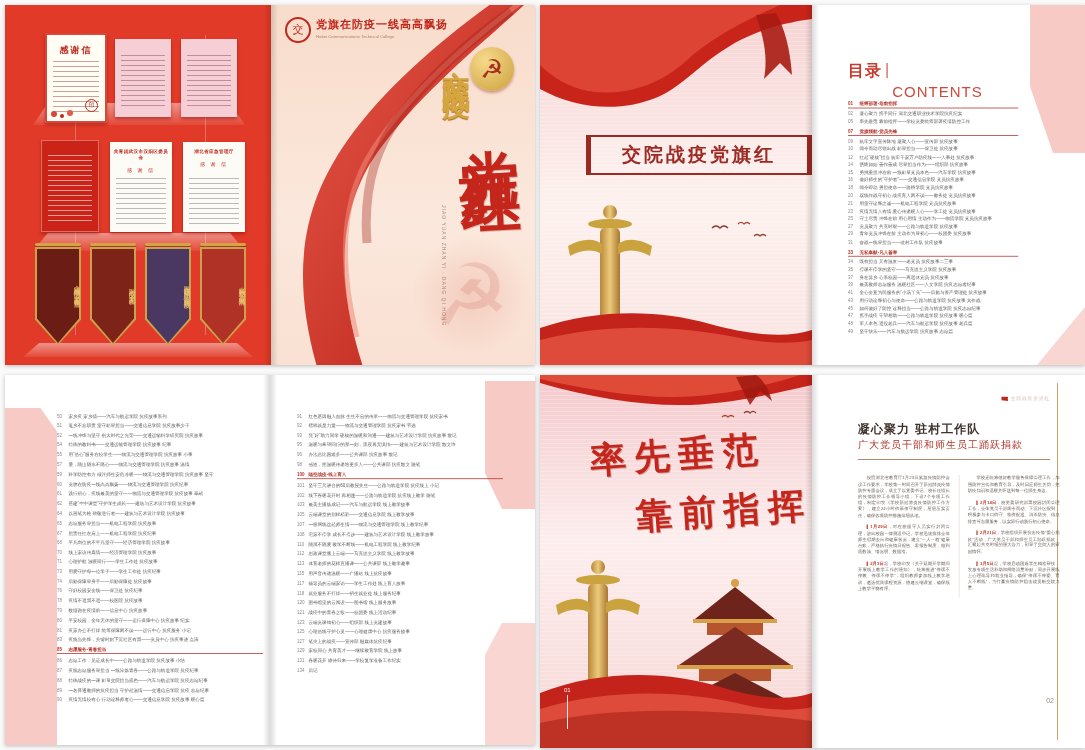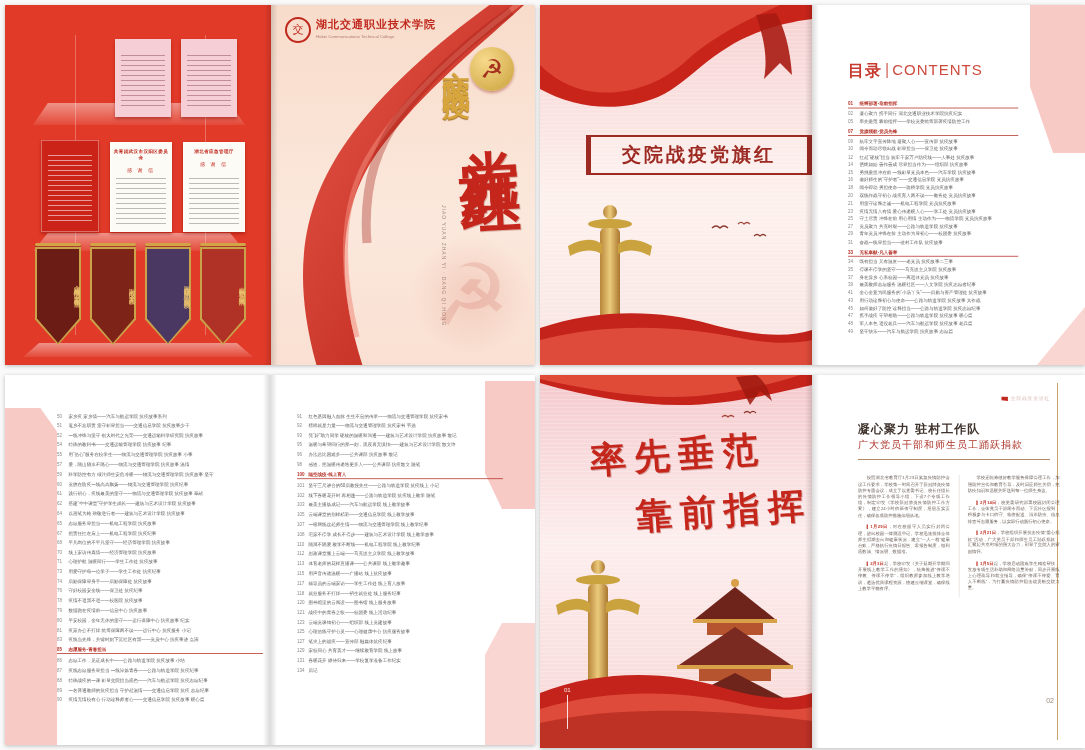--- a/index.html
+++ b/index.html
@@ -53,21 +53,21 @@
   .scanlines{position:absolute;inset:0;background:repeating-linear-gradient(180deg,rgba(255,255,255,.22) 0 1px,transparent 1px 4px);pointer-events:none;}
   .banner-box{position:absolute;left:46px;top:130px;width:216px;height:36px;border:2px solid #9c2a22;border-left-width:5px;border-right-width:5px;display:flex;align-items:center;justify-content:center;color:#9c2a22;font-weight:bold;font-size:19px;letter-spacing:3px;background:rgba(255,255,255,.18);}
   .svg-abs{position:absolute;}
   #tocR{left:272px;width:273px;background:#fff;}
   .pink-shape{position:absolute;background:#f7cac6;}
   #pinkB-top{left:218px;top:0;width:55px;height:148px;clip-path:polygon(0 0,100% 0,100% 100%,42% 100%,0 55%);}
   #pinkB-bot{left:225px;top:302px;width:48px;height:58px;clip-path:polygon(100% 0,100% 100%,0 100%);background:#f9d6d2;}
   .toc-head{position:absolute;left:36px;top:56px;display:flex;align-items:flex-start;}
   .toc-head .cn{color:#c73a2e;font-weight:bold;font-size:16px;letter-spacing:1px;}
   .toc-head .dv{color:#d4675c;font-size:16px;font-weight:300;margin:0 3px;}
-  .toc-head .en{color:#cf4a3e;font-size:15px;letter-spacing:1px;}
+  .toc-head .en{color:#cf4a3e;font-size:15px;letter-spacing:1px;margin-top:22px;}
   .shrink{transform-origin:0 0;}
   .toc-rows{line-height:8px;}
   .row{display:flex;white-space:nowrap;overflow:hidden;margin-bottom:2.2px;}
   .row .no{flex:0 0 15px;color:#8a8a8a;font-size:6px;}
   .row .tx{color:#5b5b5b;font-size:6px;}
   .row.section{border-bottom:1px solid #b53127;margin:5px 0 3px;padding-bottom:1px;}
   .row.section .no,.row.section .tx{color:#b53127;font-weight:bold;}
   #contentsRows{position:absolute;left:36px;top:92px;width:230px;transform:scale(.76);}
   #contentsRows .row{width:224px;}
 
@@ -112,20 +112,26 @@
 <div id="canvas">
 
   <section class="spread" id="spreadA">
     <div class="page" id="coverL">
       <div class="gridline" style="left:70px;top:30px;width:1px;height:300px;"></div>
       <div class="gridline" style="left:200px;top:30px;width:1px;height:300px;"></div>
       <div class="shelf" style="left:28px;top:98px;width:212px;height:22px;"></div>
       <div class="shelf" style="left:28px;top:228px;width:212px;height:18px;"></div>
       <div class="shelf" style="left:18px;top:338px;width:230px;height:14px;"></div>
 
+      <div class="doc doc-thanks" style="left:40px;top:28px;width:58px;height:86px;">
+        <div class="th-title">感谢信</div>
+        <div class="lines" style="top:26px;"></div>
+        <div class="flower"></div>
+        <div class="seal">印</div>
+      </div>
       <div class="doc doc-pink" style="left:110px;top:34px;width:56px;height:78px;">
         <div class="lines"></div>
       </div>
       <div class="doc doc-pink" style="left:176px;top:34px;width:56px;height:78px;">
         <div class="lines"></div>
       </div>
 
       <div class="doc doc-redletter" style="left:36px;top:135px;width:56px;height:90px;">
         <div class="lines"></div>
       </div>
@@ -184,21 +190,21 @@
               <stop offset="1" stop-color="#b51e14"></stop>
           </linearGradient>
         </defs>
         <path fill="url(#rgA)" d="M264,-10 C210,40 150,86 106,148 C70,200 62,268 92,362 L46,362 C18,262 34,196 76,136 C118,76 190,18 250,-22 Z"></path>
         <path fill="none" stroke="#f08a7a" stroke-width="5" opacity="0.55" d="M254,-6 C196,38 140,86 102,144 C72,190 66,252 86,332"></path>
         <path fill="none" stroke="#a11910" stroke-width="9" opacity="0.35" d="M240,6 C200,34 160,70 128,112 C104,144 92,186 96,238"></path>
       </svg>
       <div class="logo">
         <div class="emblem">交</div>
         <div>
-          <div class="cn">湖北交通职业技术学院</div>
+          <div class="cn">党旗在防疫一线高高飘扬</div>
           <div class="en">Hubei Communications Technical College</div>
         </div>
       </div>
       <div class="title-gold">交院战疫</div>
       <div class="party-emblem">☭</div>
       <div class="title-red">党旗红</div>
       <div class="title-pinyin">JIAO YUAN ZHAN YI · DANG QI HONG</div>
       <div class="watermark">☭</div>
     </div>
     <div class="gutter" style="left:259px;"></div>

